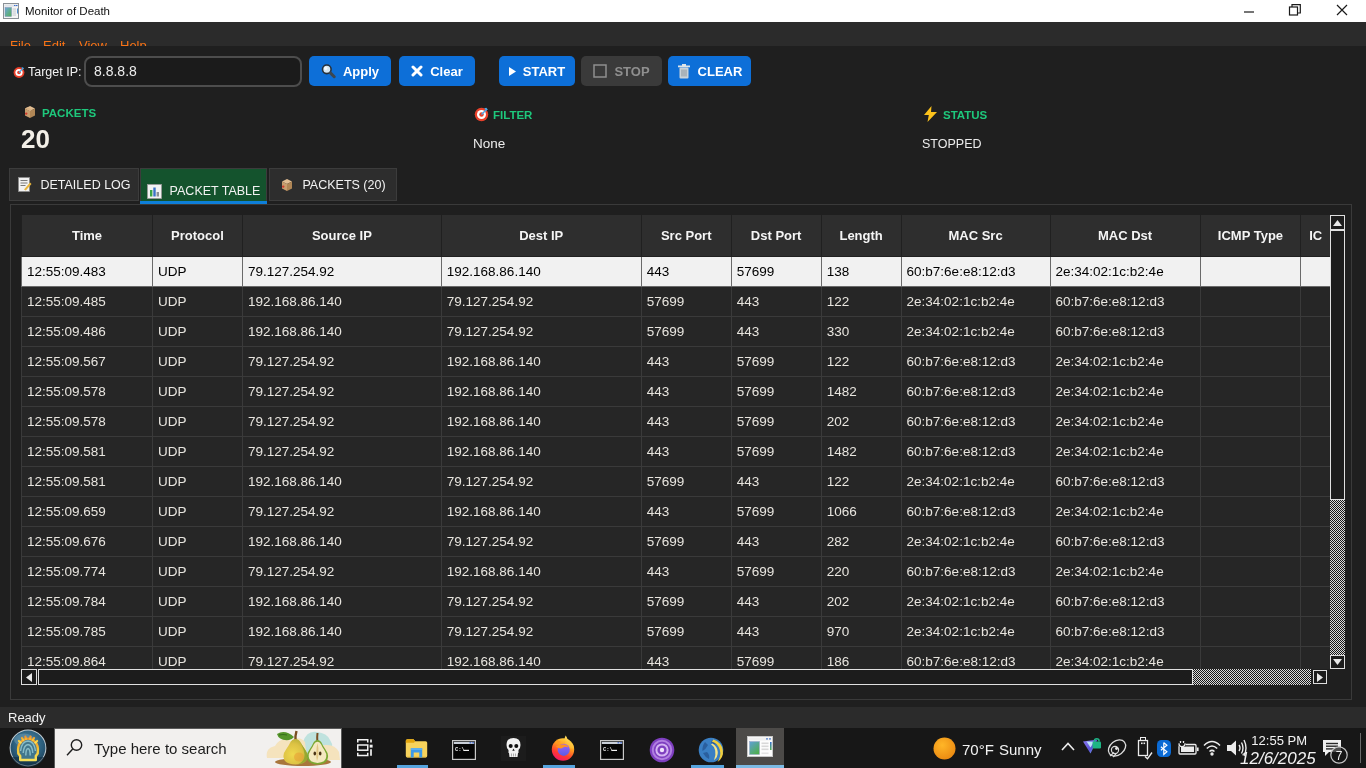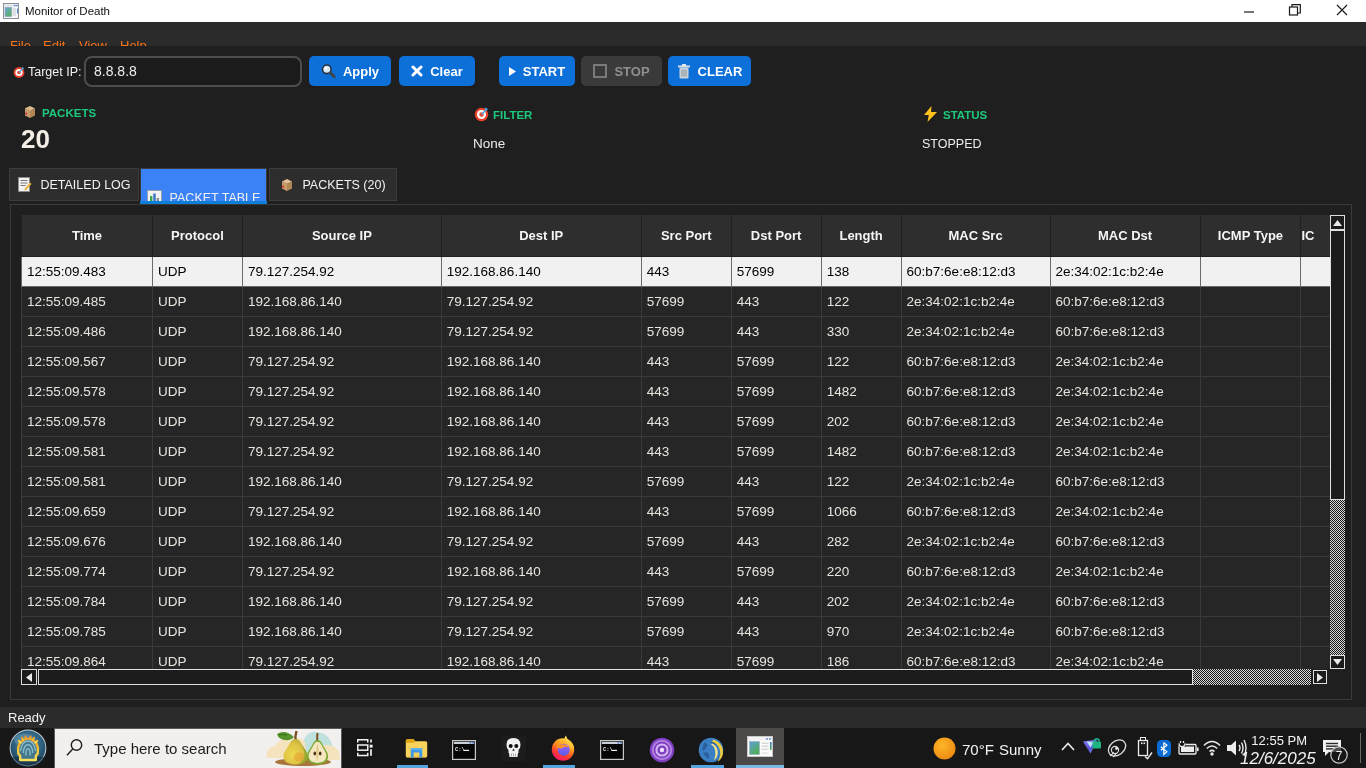--- a/index.html
+++ b/index.html
@@ -157,21 +157,21 @@
   <div class="tab" style="left:9px; top:122px; width:130px;">
     <svg width="15" height="15" viewBox="0 0 15 15">
       <rect x="1.5" y="0.5" width="11" height="14" fill="#f2f2f2" stroke="#8a8a8a" stroke-width="0.8"></rect>
       <line x1="3.5" y1="3.5" x2="10.5" y2="3.5" stroke="#7a7a7a" stroke-width="1"></line>
       <line x1="3.5" y1="6" x2="10.5" y2="6" stroke="#7a7a7a" stroke-width="1"></line>
       <line x1="3.5" y1="8.5" x2="8.5" y2="8.5" stroke="#7a7a7a" stroke-width="1"></line>
       <polygon points="7,12.5 13,5.5 14.5,7 8.8,13.5" fill="#e8b53c"></polygon>
     </svg>
       <span>DETAILED LOG</span>
     </div>
-  <div class="tab" style="left:140px; top:122px; width:127px; background:#3b82f6; border-bottom:none; height:37px; align-items:flex-end; padding-top:8px;">
+  <div class="tab" style="left:140px; top:122px; width:127px; background:#14532d; border-bottom:none; height:37px; align-items:center; padding-top:8px;">
     <svg width="15" height="15" viewBox="0 0 15 15">
       <rect x="0.5" y="0.5" width="14" height="14" fill="#f2f2f2" stroke="#9a9a9a" stroke-width="0.8"></rect>
       <rect x="3" y="6" width="2.4" height="6.5" fill="#3aa545"></rect>
       <rect x="6.3" y="3.5" width="2.4" height="9" fill="#3a72c8"></rect>
       <rect x="9.6" y="8" width="2.4" height="4.5" fill="#8a8f94"></rect>
     </svg>
       <span>PACKET TABLE</span>
     </div>
   <div class="abs" style="left:140px; top:155px; width:127px; height:4px; background:#0e7fd9;"></div>
   <div class="tab" style="left:269px; top:122px; width:128px;">
@@ -206,21 +206,21 @@
             <th>Time</th>
             <th>Protocol</th>
             <th>Source IP</th>
             <th>Dest IP</th>
             <th>Src Port</th>
             <th>Dst Port</th>
             <th>Length</th>
             <th>MAC Src</th>
             <th>MAC Dst</th>
             <th>ICMP Type</th>
-            <th style="text-align:left; border-right:none;">IC</th>
+            <th style="text-align:center; border-right:none;">IC</th>
           </tr>
       <tr class="sel">
             <td>12:55:09.483</td>
             <td>UDP</td>
             <td>79.127.254.92</td>
             <td>192.168.86.140</td>
             <td>443</td>
             <td>57699</td>
             <td>138</td>
             <td>60:b7:6e:e8:12:d3</td>

